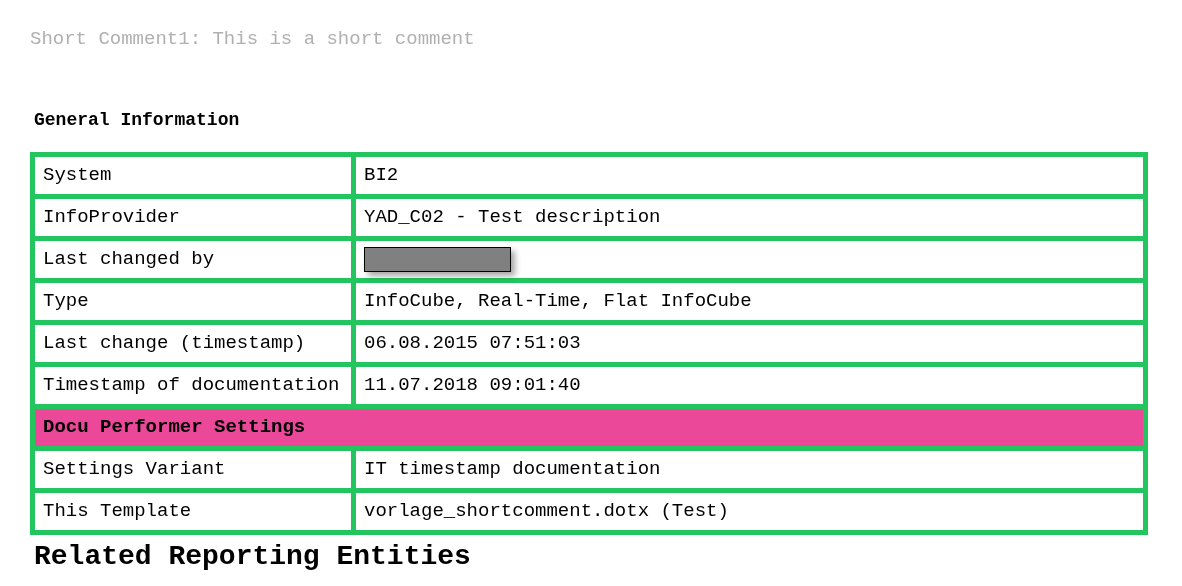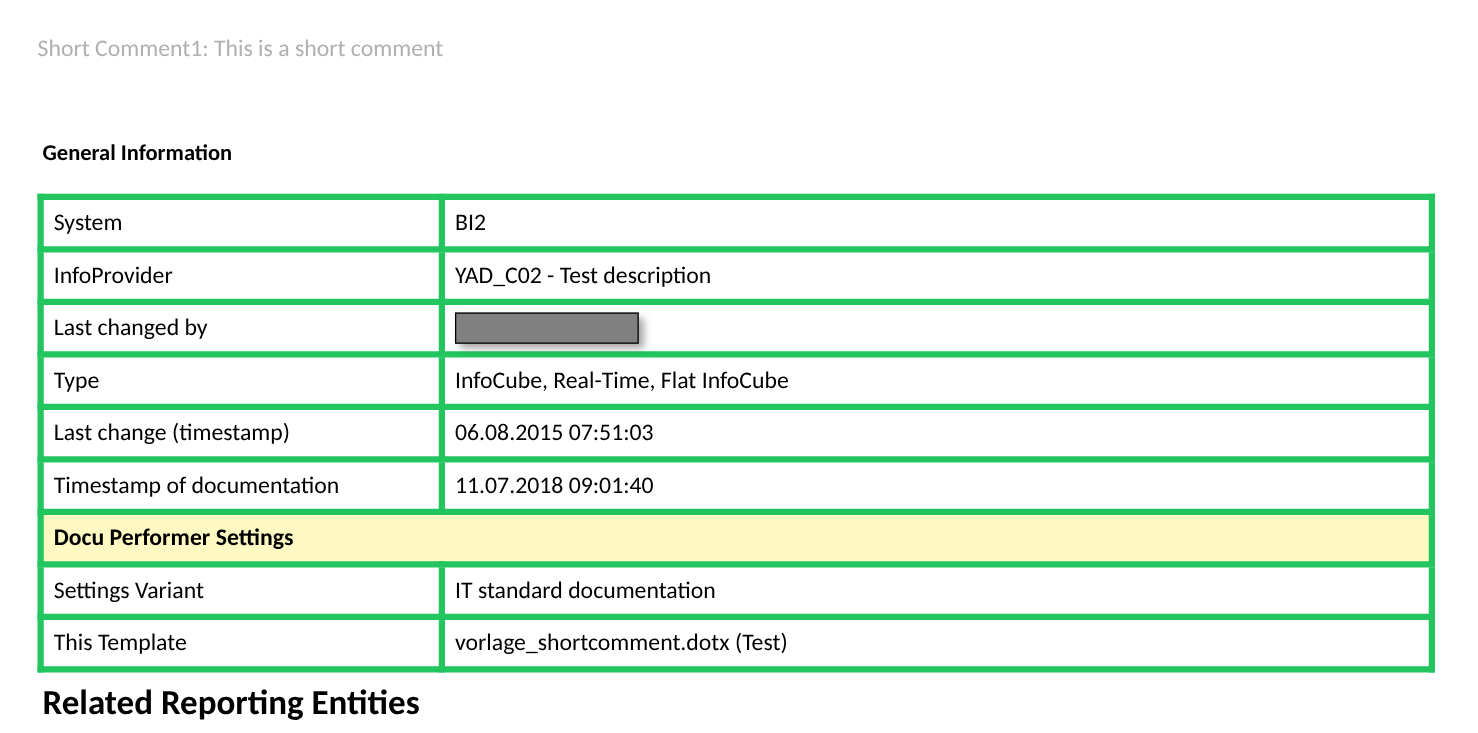--- a/index.html
+++ b/index.html
@@ -9,20 +9,21 @@
     font-family: "Calibri", "Segoe UI", Arial, sans-serif;
     color: #000;
     width: 1182px;
   }
   .page {
     width: 1094px;
     height: 586px;
     position: relative;
     padding: 28px 30px 0 30px;
     box-sizing: border-box;
+    font-family: Liberation Mono, monospace;
   }
   .short-comment {
     color: #b0b0b0;
     font-size: 19px;
     margin: 0 0 60px 0;
   }
   .section-heading {
     font-size: 18px;
     font-weight: 700;
     margin: 0 0 22px 4px;
@@ -37,21 +38,21 @@
     border: 5px solid #22c55e;
     padding: 4px 8px 5px 8px;
     text-align: left;
     vertical-align: middle;
     height: 28px;
   }
   .info-table .label-col {
     width: 300px;
   }
   .subhead-row td {
-    background: #fef9c3;
+    background: #ec4899;
     font-weight: 700;
   }
   .redact-box {
     display: inline-block;
     width: 145px;
     height: 23px;
     background: #808080;
     border: 1px solid #000;
     box-shadow: 4px 4px 6px rgba(0,0,0,0.35);
     vertical-align: middle;
@@ -97,21 +98,21 @@
       </tr>
       <tr>
         <td class="label-col">Timestamp of documentation</td>
         <td>11.07.2018 09:01:40</td>
       </tr>
       <tr class="subhead-row">
         <td colspan="2">Docu Performer Settings</td>
       </tr>
       <tr>
         <td class="label-col">Settings Variant</td>
-        <td>IT standard documentation</td>
+        <td>IT timestamp documentation</td>
       </tr>
       <tr>
         <td class="label-col">This Template</td>
         <td>vorlage_shortcomment.dotx (Test)</td>
       </tr>
     </tbody>
   </table>
 
   <h3 class="related-heading">Related Reporting Entities</h3>
 

